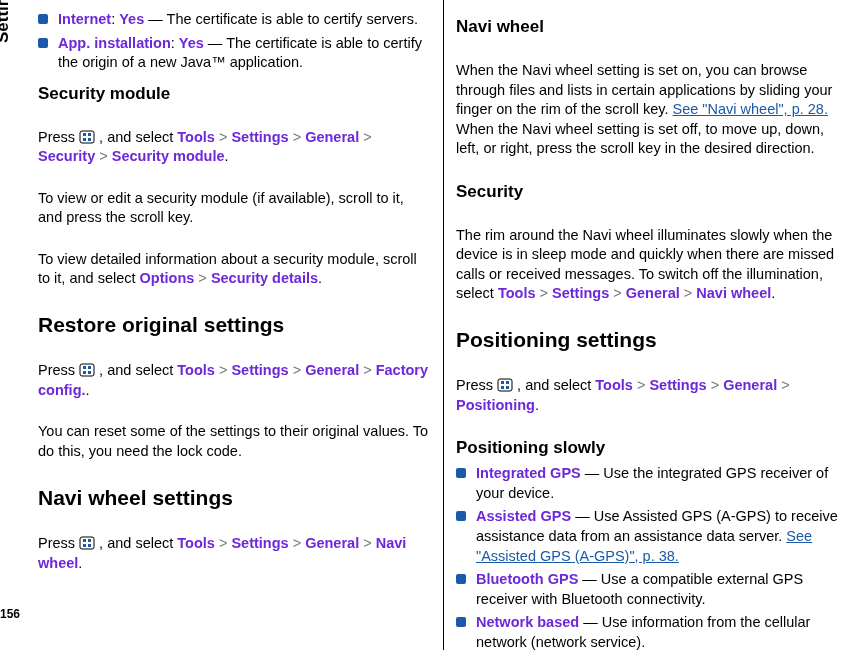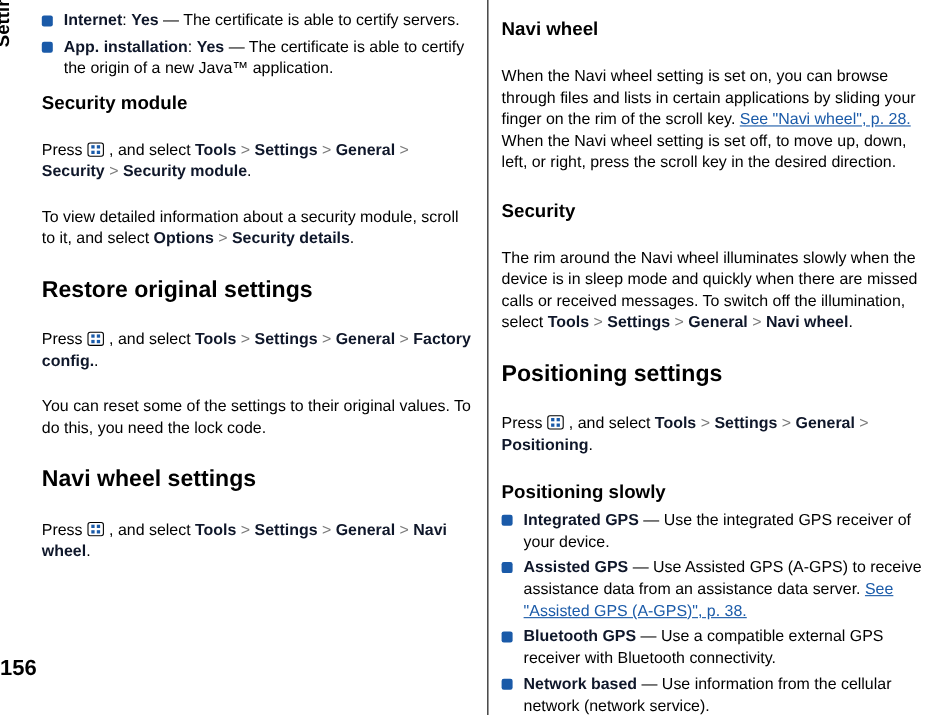--- a/index.html
+++ b/index.html
@@ -30,21 +30,21 @@
     transform-origin: left top;
     font-weight: bold;
     font-size: 17px;
     white-space: nowrap;
   }
   .page-number {
     position: absolute;
     left: 0px;
     bottom: 28px;
     font-weight: bold;
-    font-size: 20px;
+    font-size: 12px;
   }
   .columns {
     position: absolute;
     left: 26px;
     top: 0;
     right: 0;
     bottom: 0;
     display: flex;
   }
   .col {
@@ -58,21 +58,21 @@
     margin: 4px 0;
   }
   .dot {
     width: 10px; height: 10px;
     background: #1a5aa8;
     border-radius: 2px;
     margin: 4px 10px 0 0;
     flex: 0 0 auto;
   }
   .bullet-body { flex: 1; }
-  .grey { color: #0f172a; font-weight: bold; }
+  .grey { color: #6d28d9; font-weight: bold; }
   .greynormal { color: #7a7a7a; }
   .link { color: #1a5aa8; text-decoration: underline; }
   h2 { font-size: 17px; font-weight: bold; margin: 10px 0 4px; }
   h1 { font-size: 21px; font-weight: bold; margin: 12px 0 6px; }
   .icon {
     display: inline-block;
     width: 16px; height: 14px;
     vertical-align: -2px;
   }
   .icon svg { width: 16px; height: 14px; }
@@ -109,20 +109,21 @@
     <p>
       <span>Press </span><span class="icon"><svg viewBox="0 0 16 14">
             <rect x="1" y="1" width="14" height="12" rx="2" fill="#fff" stroke="#000"></rect>
             <rect x="4" y="3" width="3" height="3" fill="#1a5aa8"></rect>
             <rect x="9" y="3" width="3" height="3" fill="#1a5aa8"></rect>
             <rect x="4" y="8" width="3" height="3" fill="#1a5aa8"></rect>
             <rect x="9" y="8" width="3" height="3" fill="#1a5aa8"></rect>
           </svg></span><span> , and select </span><span class="grey">Tools</span><span class="greynormal"> &gt; </span><span class="grey">Settings</span><span class="greynormal"> &gt; </span><span class="grey">General</span><span class="greynormal"> &gt; </span><span class="grey">Security</span><span class="greynormal"> &gt; </span><span class="grey">Security module</span><span>.</span>
     </p>
 
+    <p>To view or edit a security module (if available), scroll to it, and press the scroll key.</p>
 
     <p>
       <span>To view detailed information about a security module, scroll to it, and select </span><span class="grey">Options</span><span class="greynormal"> &gt; </span><span class="grey">Security details</span><span>.</span>
     </p>
 
     <h1>Restore original settings</h1>
 
     <p>
       <span>Press </span><span class="icon"><svg viewBox="0 0 16 14">
             <rect x="1" y="1" width="14" height="12" rx="2" fill="#fff" stroke="#000"></rect>

